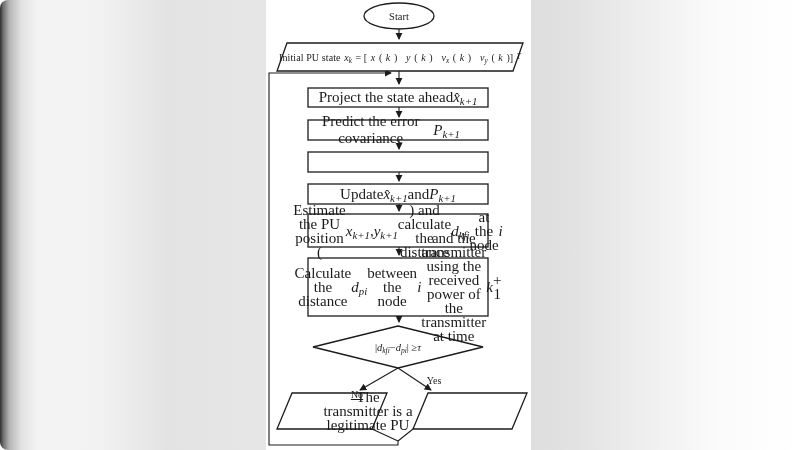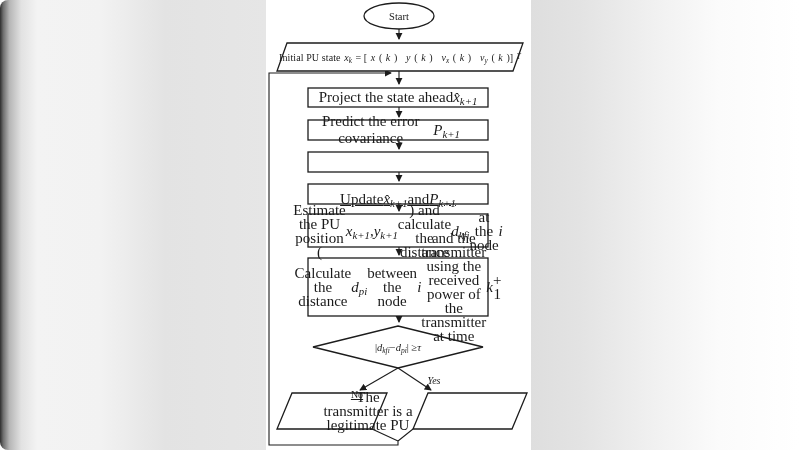--- a/index.html
+++ b/index.html
@@ -86,27 +86,27 @@
 
   <div class="lbl fs-start" style="left:364px;top:3px;width:70px;height:26px;">Start</div>
 
   <div class="lbl fs-init" style="left:279px;top:43px;width:242px;height:28px;justify-content:space-between;">Initial PU state <i>x<sub>k</sub></i> = [<i>x</i>(<i>k</i>) &nbsp;<i>y</i>(<i>k</i>) &nbsp;<i>v<sub>x</sub></i>(<i>k</i>) &nbsp;<i>v<sub>y</sub></i>(<i>k</i>)]<sup><i>T</i></sup></div>
 
   <div class="lbl fs-box" style="left:308px;top:88px;width:180px;height:19px;">Project the state ahead <i>x̂<sub>k+1</sub></i></div>
 
   <div class="lbl fs-box" style="left:308px;top:120px;width:152px;height:20px;">Predict the error covariance <i>P<sub>k+1</sub></i></div>
 
 
-  <div class="lbl fs-box" style="left:308px;top:184px;width:180px;height:31px;text-decoration:underline;">Update <i>x̂<sub>k+1</sub></i> and <i>P<sub>k+1</sub></i></div>
+  <div class="lbl fs-box" style="left:308px;top:184px;width:180px;height:20px;">Update <i>x̂<sub>k+1</sub></i> and <i>P<sub>k+1</sub></i></div>
 
   <div class="lbl fs-box multiline" style="left:312px;top:215px;width:172px;height:31px;">Estimate the PU position (<i>x<sub>k+1</sub></i>, <i>y<sub>k+1</sub></i>) and calculate the distance <i>d<sub>kfi</sub></i> at the node <i>i</i></div>
 
   <div class="lbl fs-box multiline" style="left:313px;top:260px;width:170px;height:54px;">Calculate the distance <i>d<sub>pi</sub></i> between the node <i>i</i> and the transmitter using the received power of the transmitter at time <i>k</i> + 1</div>
 
   <div class="lbl fs-dec" style="left:318px;top:335px;width:160px;height:24px;">|<i>d<sub>kfi</sub></i> − <i>d<sub>pi</sub></i>| ≥ <i>τ</i></div>
 
   <div class="lbl fs-branch" style="left:344px;top:388px;width:26px;height:13px;text-decoration:underline;">No</div>
 
-  <div class="lbl fs-branch" style="left:419px;top:374px;width:30px;height:13px;font-style:italic;">Yes</div>
+  <div class="lbl fs-branch" style="left:419px;top:374px;width:30px;height:13px;">Yes</div>
 
   <div class="lbl fs-box multiline" style="left:287px;top:396px;width:92px;height:30px;margin-left:35px;">The transmitter is a legitimate PU</div>
 
 </div>
 
 </body></html>

